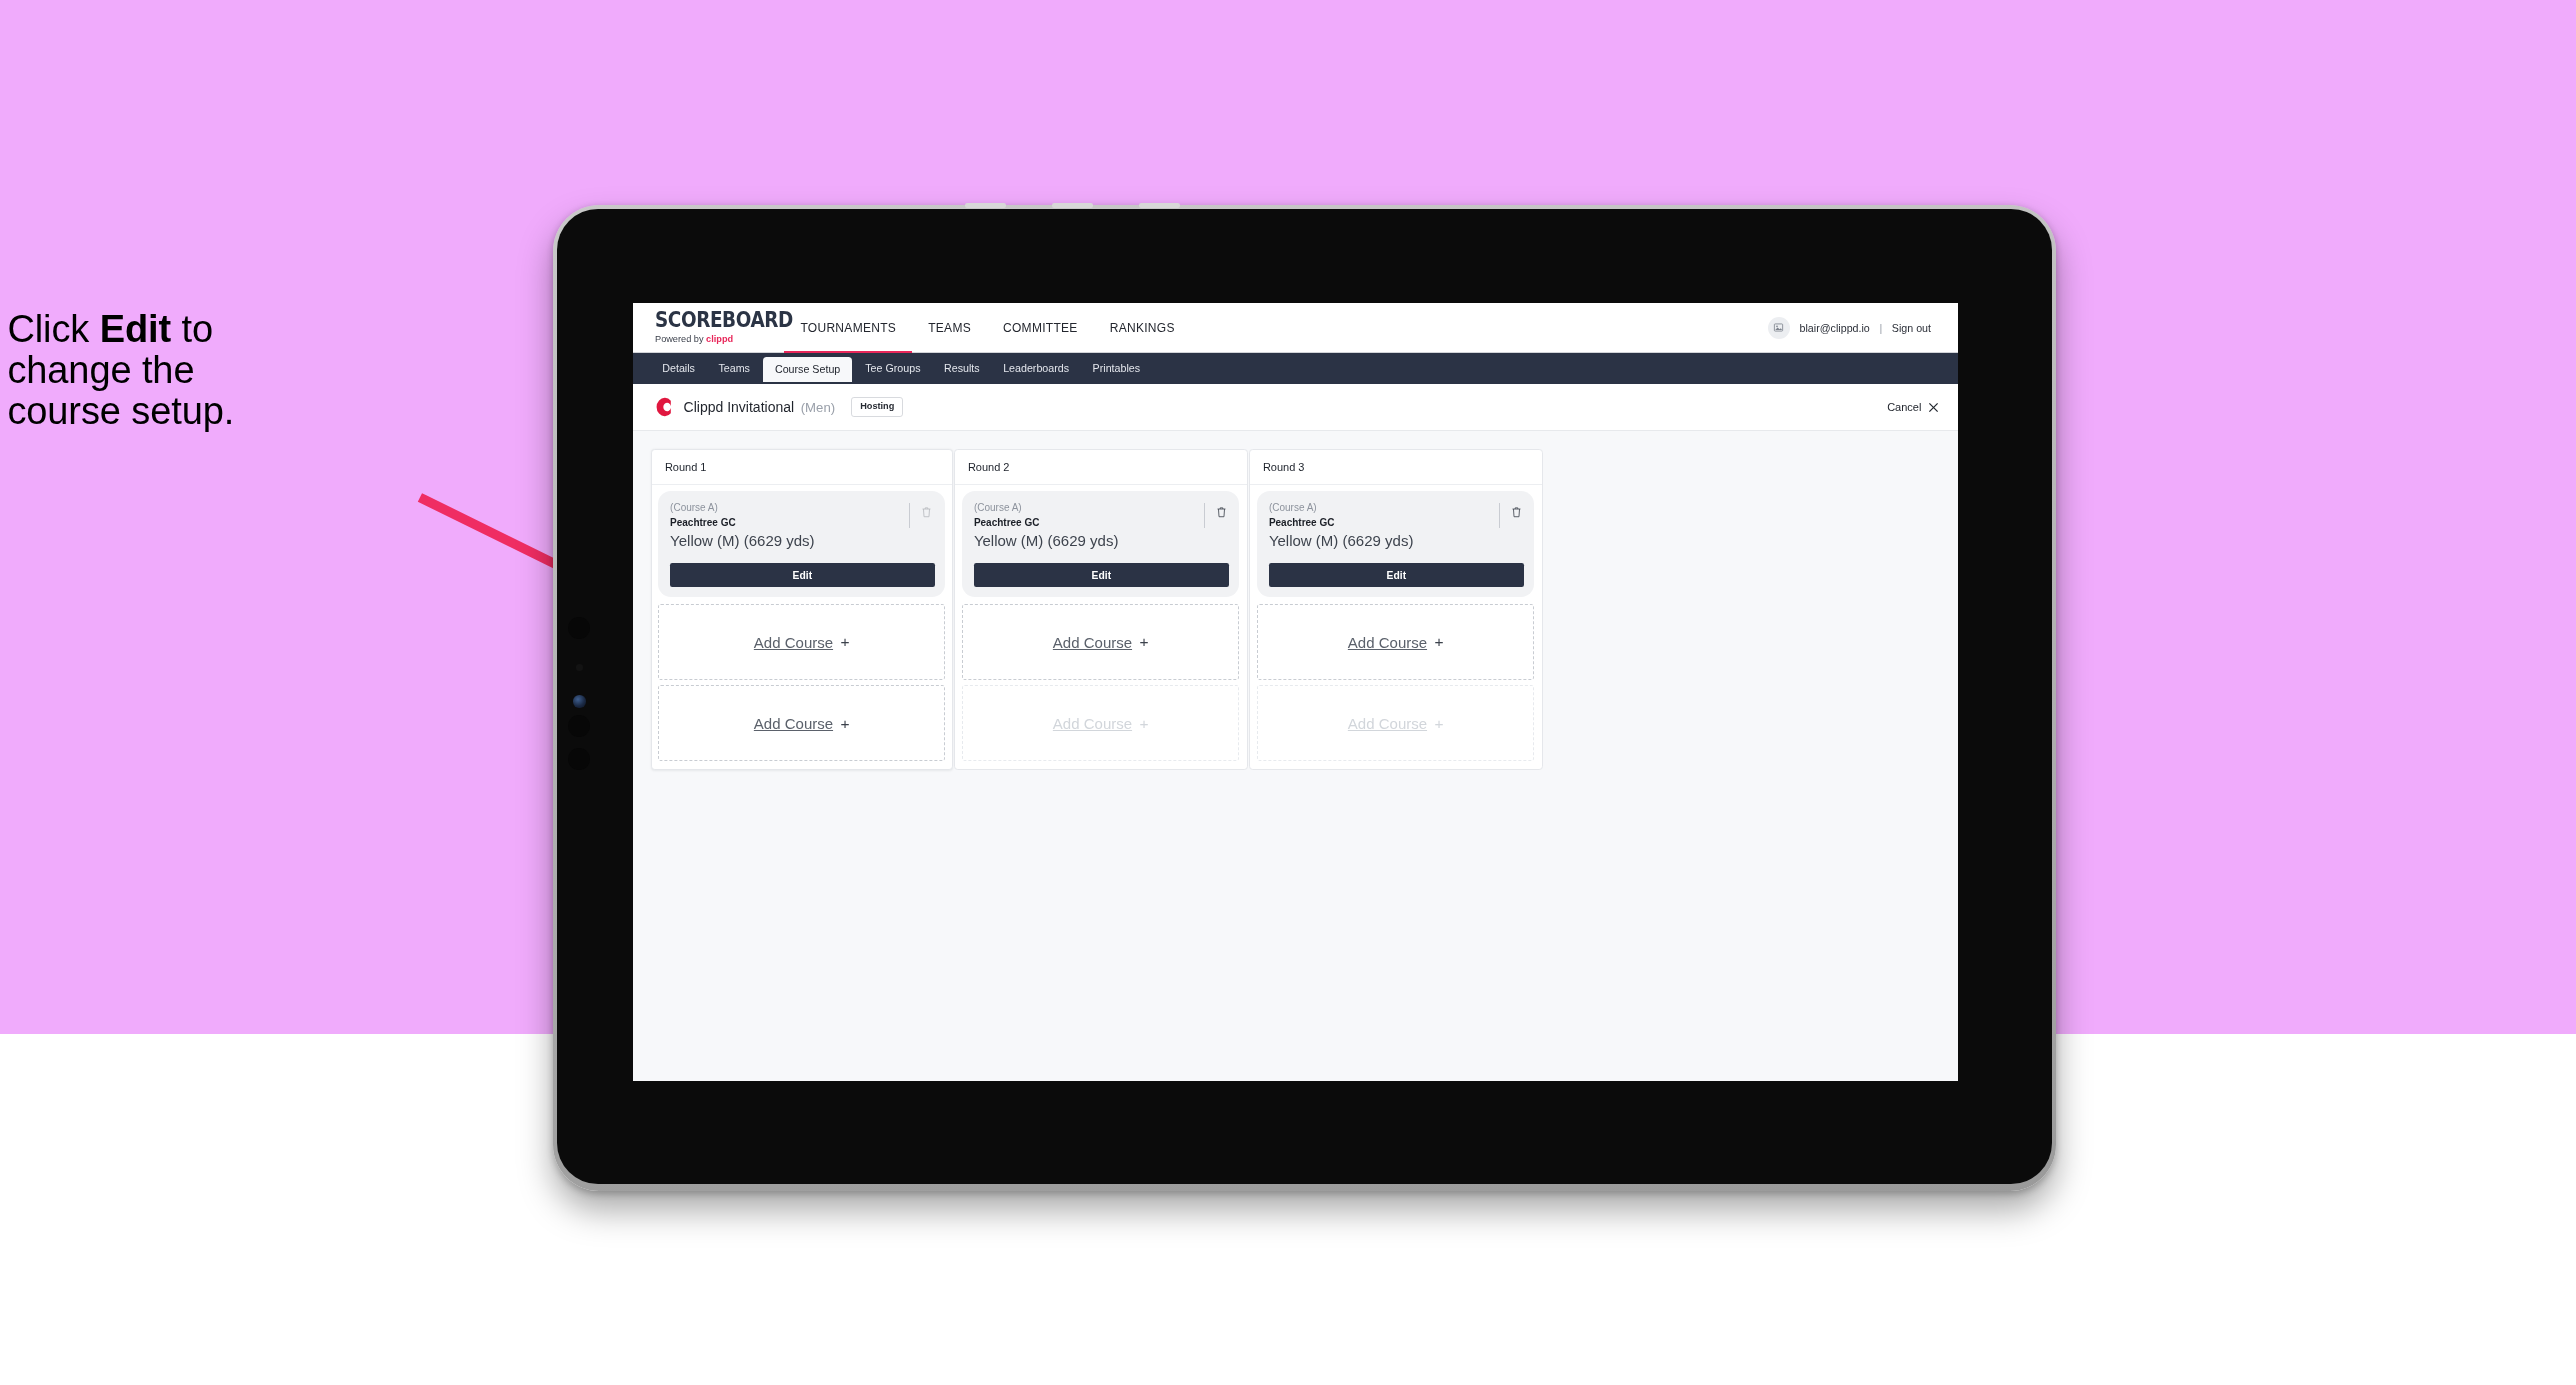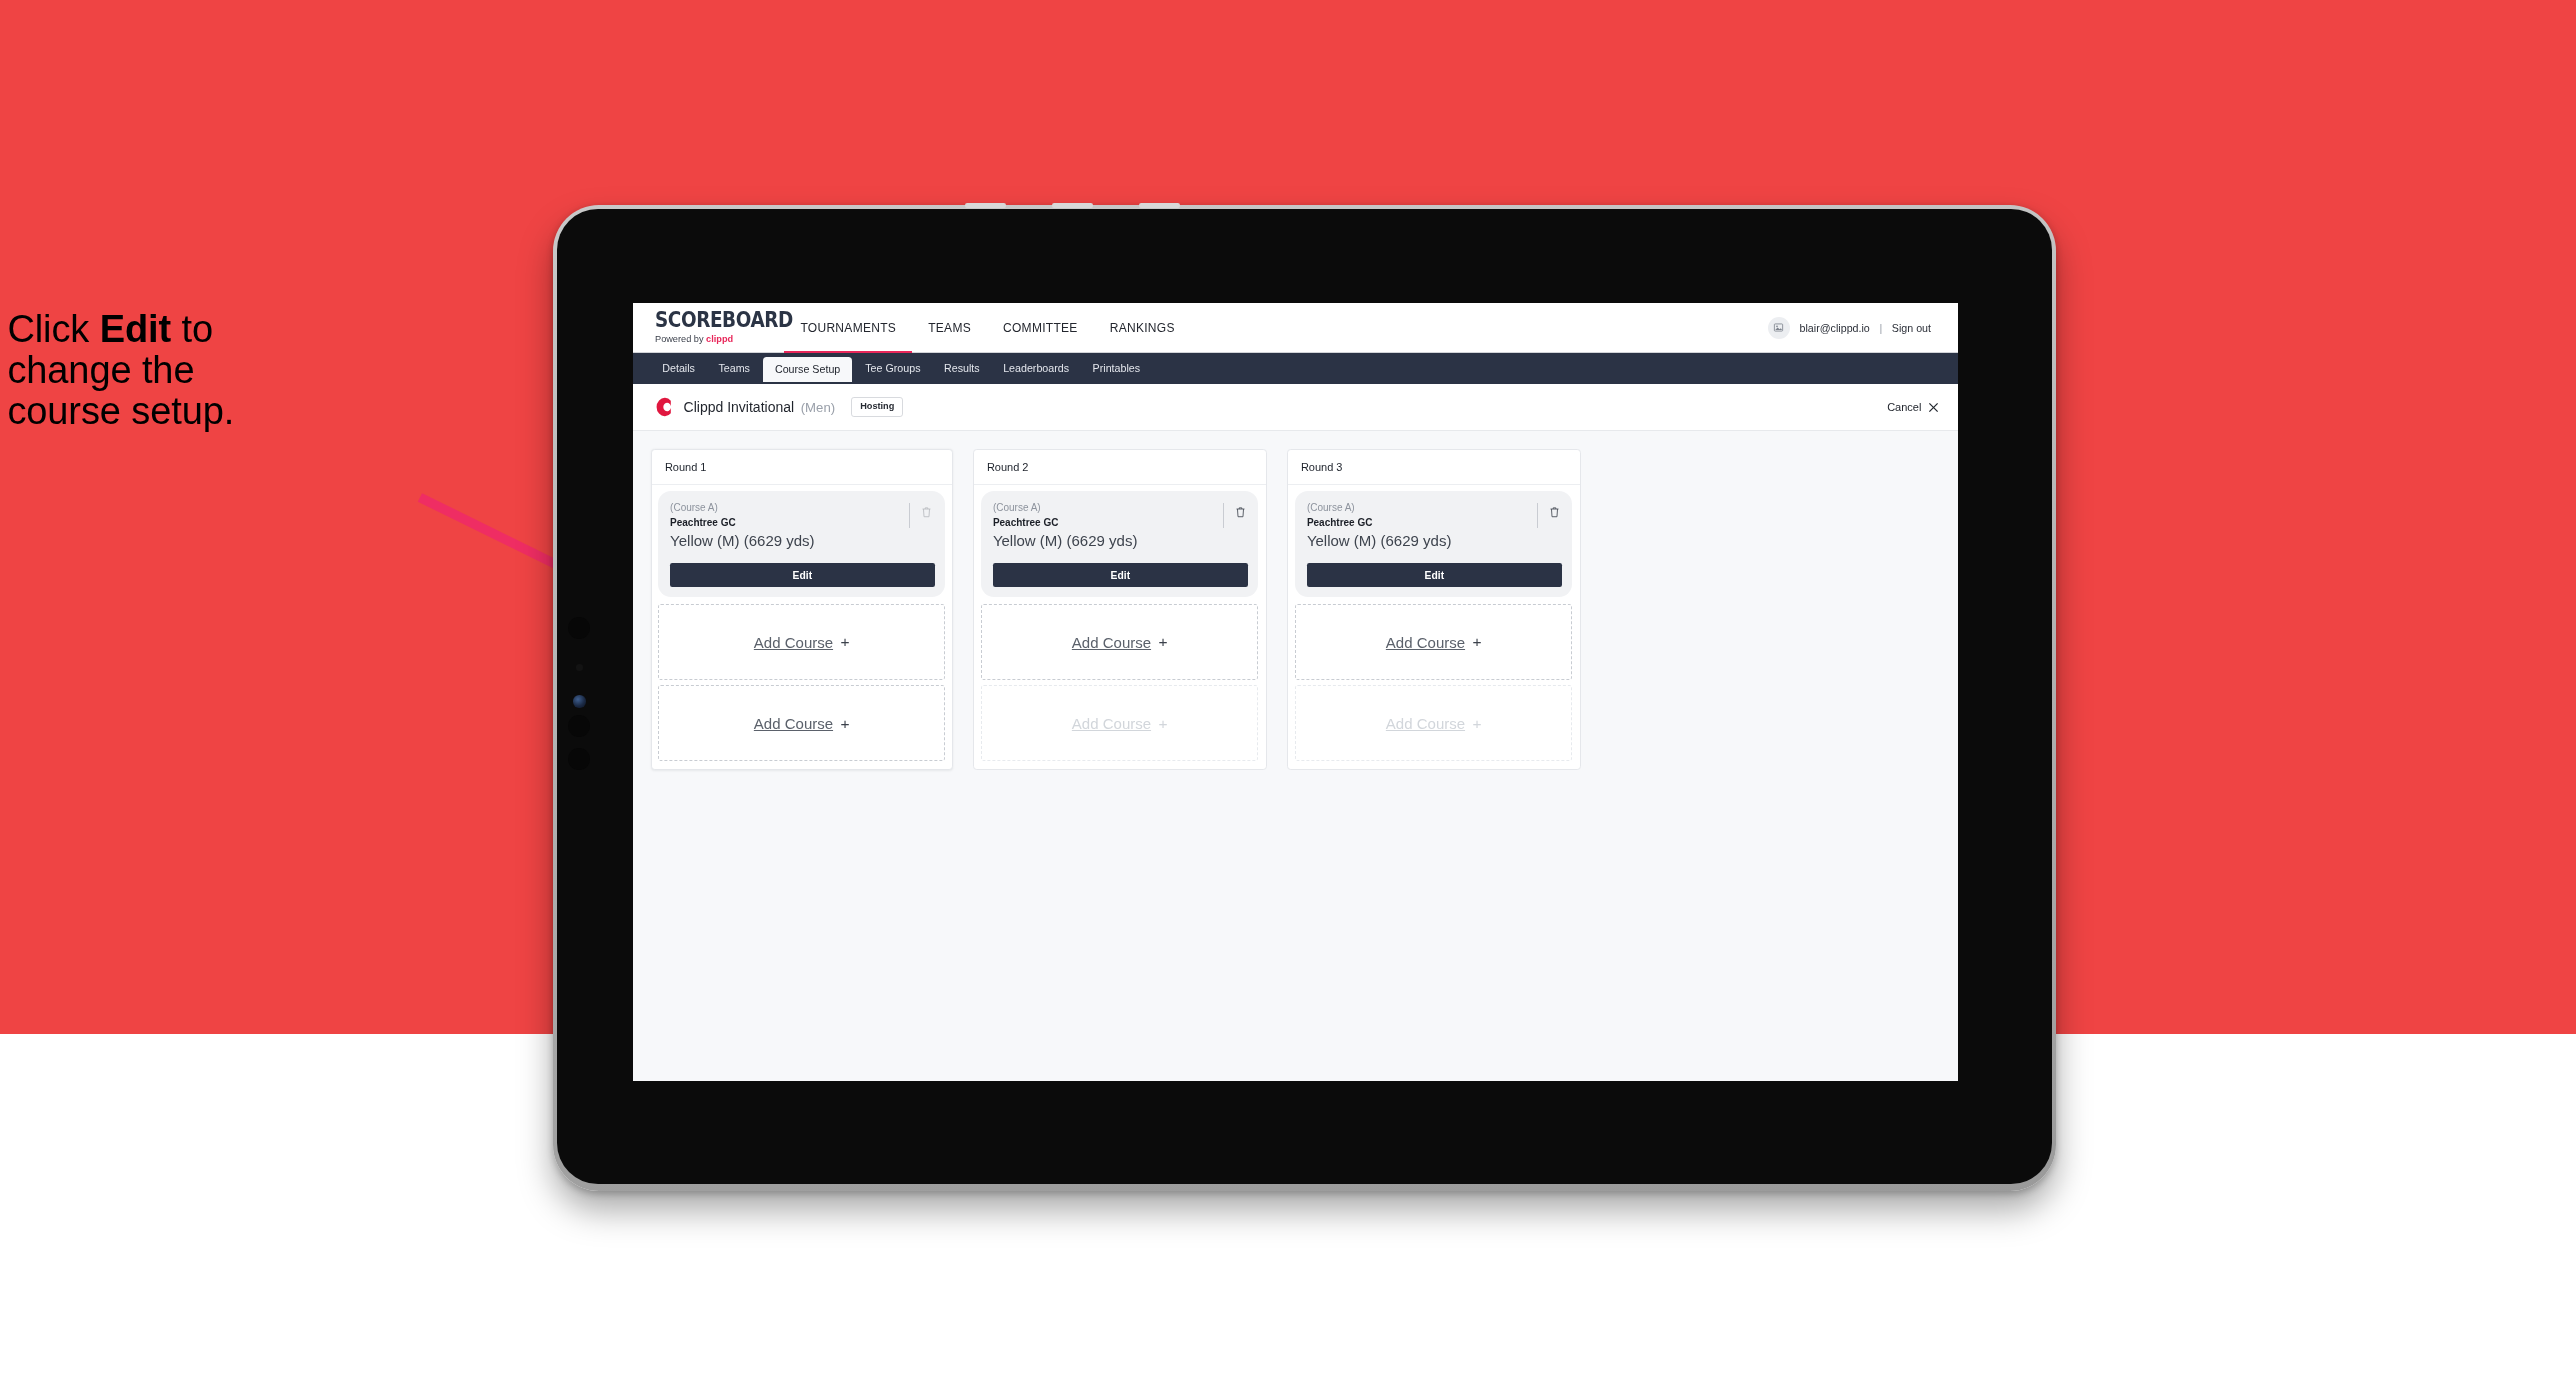--- a/index.html
+++ b/index.html
@@ -9,21 +9,21 @@
     height: 1386px;
     background: #ffffff;
     font-family: "Liberation Sans", sans-serif;
     overflow: hidden;
   }
 
   #stage {
     position: relative;
     width: 2576px;
     height: 1034px;
-    background: #ef4444;
+    background: #f0abfc;
   }
 
   
   #annotation {
     position: absolute;
     left: 7.4px;
     top: 309px;
     width: 412px;
     font-size: 38px;
     line-height: 1.08;
@@ -252,21 +252,21 @@
   #content {
     position: relative;
     height: calc(778px - 50px - 47px - 31px);
     background: #f7f8fa;
     padding: 17.7px 0 0 17.7px;
   }
 
   #rounds {
     display: flex;
     align-items: center;
-    gap: 20px;
+    gap: 1px;
   }
 
   .round-col {
     width: 294px;
     background: #ffffff;
     border: 0.7px solid #e5e7eb;
     border-radius: 3.7px;
   }
   .round-col.featured {
     width: 302px;

